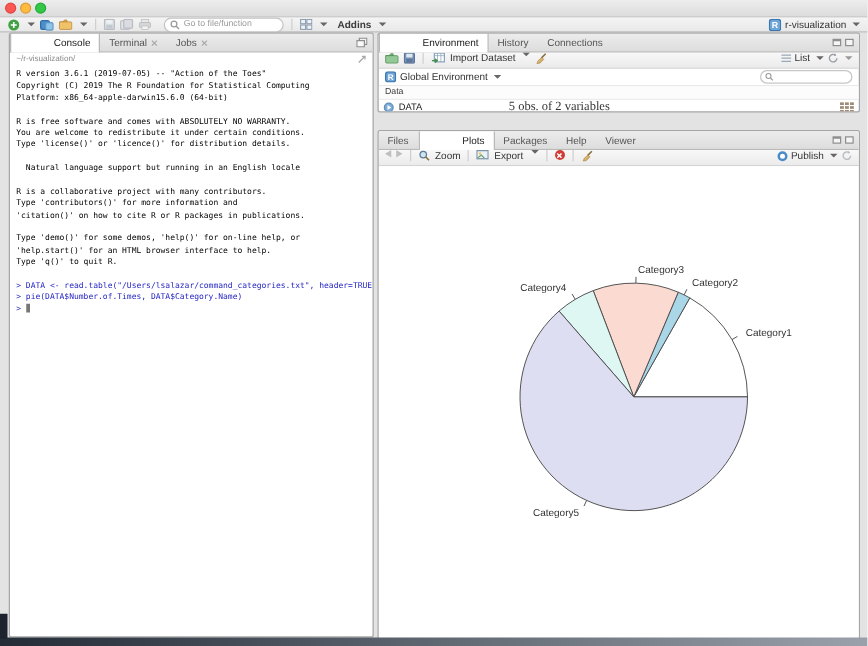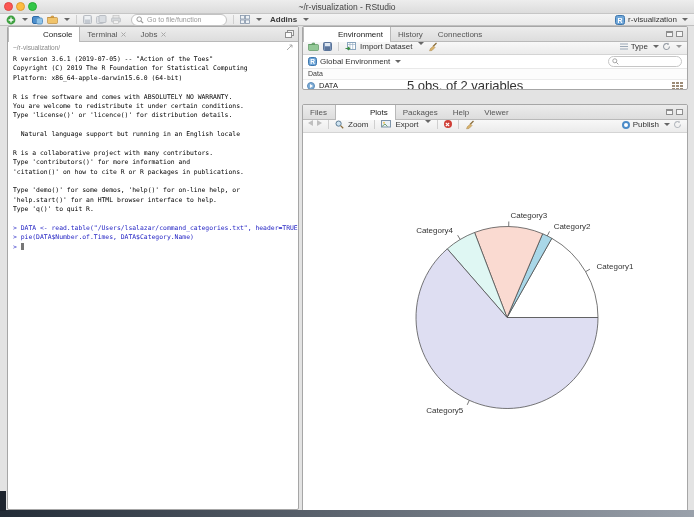--- a/index.html
+++ b/index.html
@@ -97,21 +97,21 @@
     width:66px;height:9px;padding:0 3px;
   }
   .env-section{
     height:9px;font-size:7px;color:#3c3c3c;padding:1px 5px 0;
     background:#fcfcfc;border-bottom:1px solid #ececec;
   }
   .env-obj-row{
     height:11px;display:flex;align-items:center;padding:0 4px;font-size:7.5px;color:#222;gap:4px;
   }
   .env-obj-name{width:84px;}
-  .env-obj-desc{font-family:Liberation Sans, sans-serif;font-size:13px;color:#333;}
+  .env-obj-desc{font-family:Liberation Serif, serif;font-size:10px;color:#333;}
   .expand-disc{
     width:8px;height:8px;border-radius:50%;background:#7fadd6;border:1px solid #5d8cba;
     display:flex;align-items:center;justify-content:center;box-sizing:border-box;
   }
   .expand-disc .tri{width:0;height:0;border-top:2.5px solid transparent;border-bottom:2.5px solid transparent;border-left:3.5px solid #fff;margin-left:1px;}
   .grid-btn{margin-left:auto;display:grid;grid-template-columns:3px 3px 3px;grid-template-rows:2px 2px 2px;gap:1px;}
   .grid-btn span{background:#cbb9a4;border:0.5px solid #9d8c77;}
   
   .plot-area{position:relative;width:384px;height:377px;background:#fff;}
   .nav-arrow{width:0;height:0;border-top:3.5px solid transparent;border-bottom:3.5px solid transparent;display:inline-block;}
@@ -124,21 +124,20 @@
 </style>
 </head>
 <body>
 
 <div class="titlebar">
   <div class="lights">
     <div class="light red"></div>
     <div class="light yellow"></div>
     <div class="light green"></div>
   </div>
-  <div class="win-title">~/r-visualization - RStudio</div>
 </div>
 
 <div class="main-toolbar">
   <svg class="ic" width="10" height="10" viewBox="0 0 10 10">
       <circle cx="5" cy="5" r="4.4" fill="#3fa142"></circle>
       <path d="M5 2.6v4.8M2.6 5h4.8" stroke="#fff" stroke-width="1.3"></path>
     </svg>
   <span class="caret"></span>
   <svg class="ic" width="11" height="10" viewBox="0 0 11 10">
       <rect x="0.5" y="1.5" width="7" height="7" rx="1.5" fill="#4c8fce" stroke="#2f6ca8"></rect>
@@ -259,21 +258,21 @@
     <span>Import Dataset</span>
     <span class="caret"></span>
     <svg class="ic" width="10" height="10" viewBox="0 0 10 10">
         <path d="M8.5 1 L5 4.5" stroke="#8a6d3b" stroke-width="1.2"></path>
         <path d="M5.5 4 L7 5.5 L4 8.5 L1.5 8.8 L2.5 6.5 Z" fill="#d9b36c" stroke="#a8854a" stroke-width="0.5"></path>
       </svg>
     <span style="margin-left:auto;display:flex;align-items:center;gap:3px;">
       <svg class="ic" width="8" height="7" viewBox="0 0 8 7">
           <path d="M0 1h8M0 3.5h8M0 6h8" stroke="#9aa7b6" stroke-width="1"></path>
         </svg>
-      <span>Type</span>
+      <span>List</span>
       <span class="caret"></span>
       <svg class="ic" width="9" height="9" viewBox="0 0 9 9">
           <path d="M7.5 4.5 a3 3 0 1 1 -1 -2.2" fill="none" stroke="#9aa0a8" stroke-width="1.1"></path>
           <path d="M6 0.6 L7 2.4 L5 2.8 Z" fill="#9aa0a8"></path>
         </svg>
       <span class="caret dim"></span>
     </span>
   </div>
   <div class="env-row2">
     <svg class="ic" width="9" height="9" viewBox="0 0 9 9">

